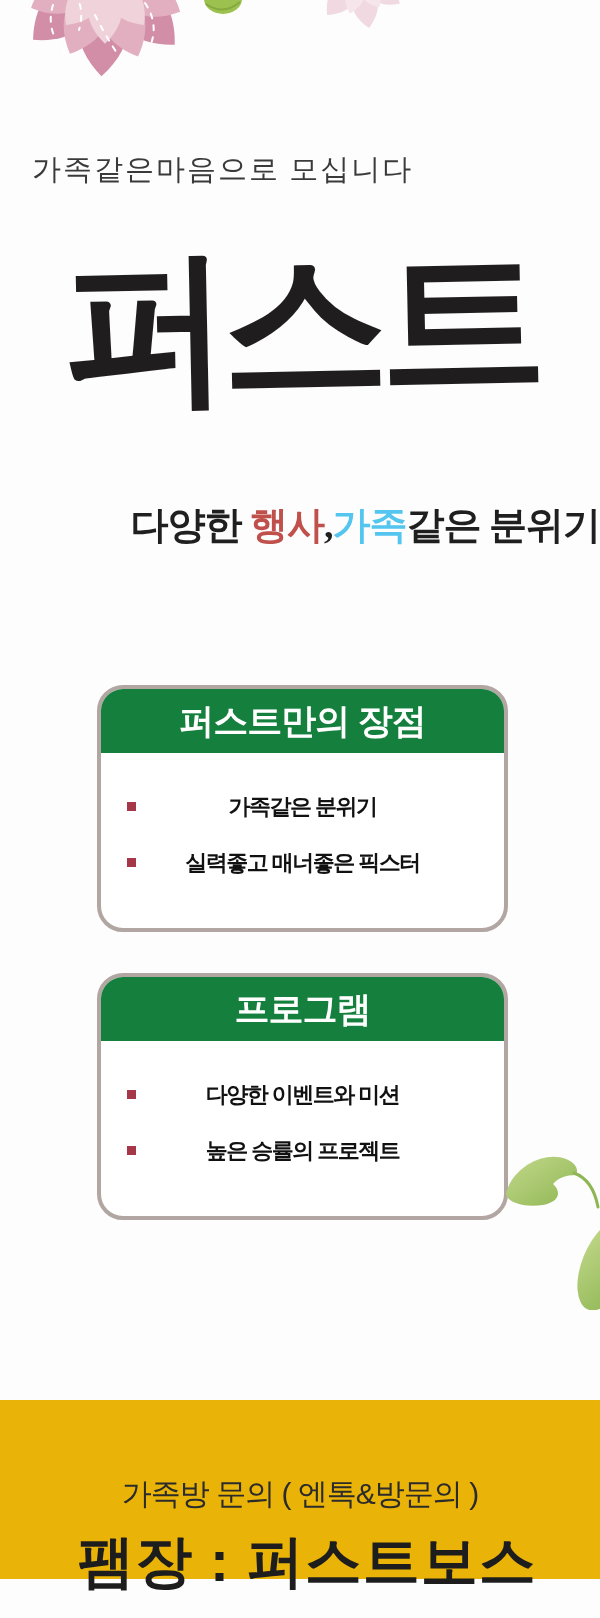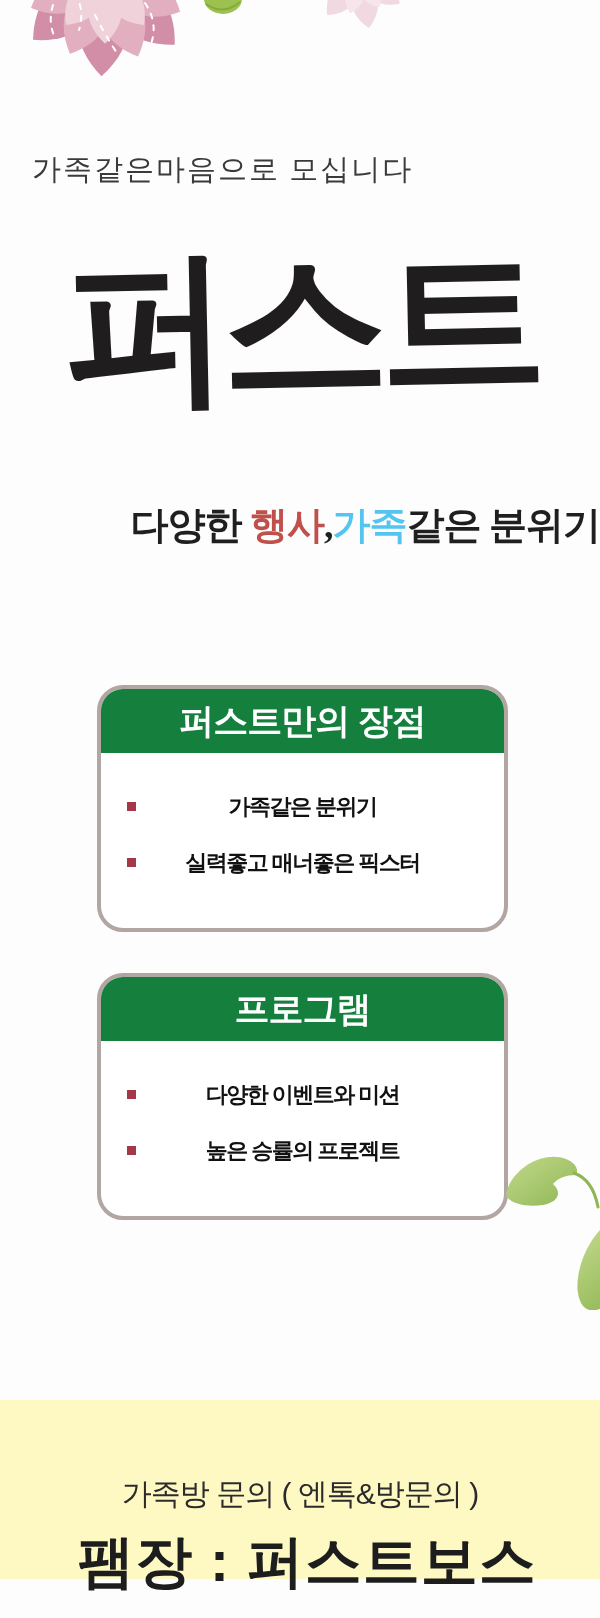--- a/index.html
+++ b/index.html
@@ -78,21 +78,21 @@
   .infobox .item .txt {
     font-size:22px; font-weight:700; letter-spacing:-1.5px; color:#111111;
   }
 
   
   .leaves { position:absolute; left:498px; top:1145px; }
 
   
   .footer {
     position:absolute; left:0; top:1400px; width:600px; height:179px;
-    background:#fef9c3;
+    background:#eab308;
   }
   .footer .contact {
     position:absolute; top:74px; left:0; width:100%;
     text-align:center; font-size:30px; letter-spacing:-1px; color:#2b2b2b;
   }
   .footer .leader {
     position:absolute; top:124px; left:0; width:100%;
     text-align:center; font-size:57px; font-weight:600;
     letter-spacing:1px; color:#1d1d1d; white-space:nowrap;padding-left:7px;
   }

